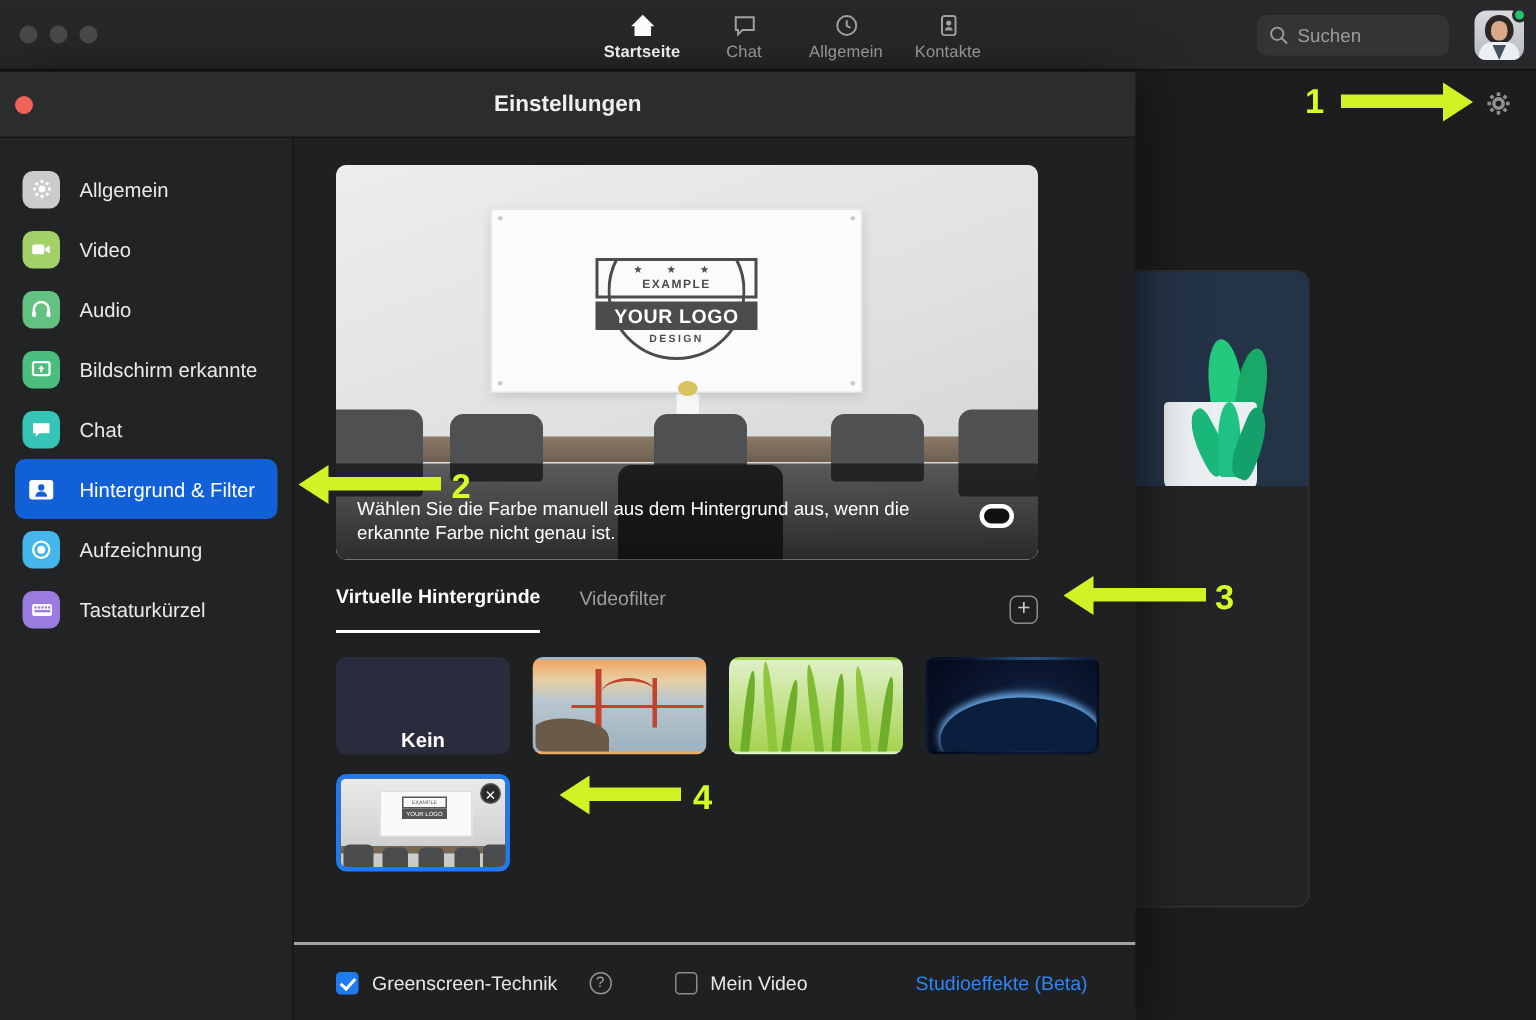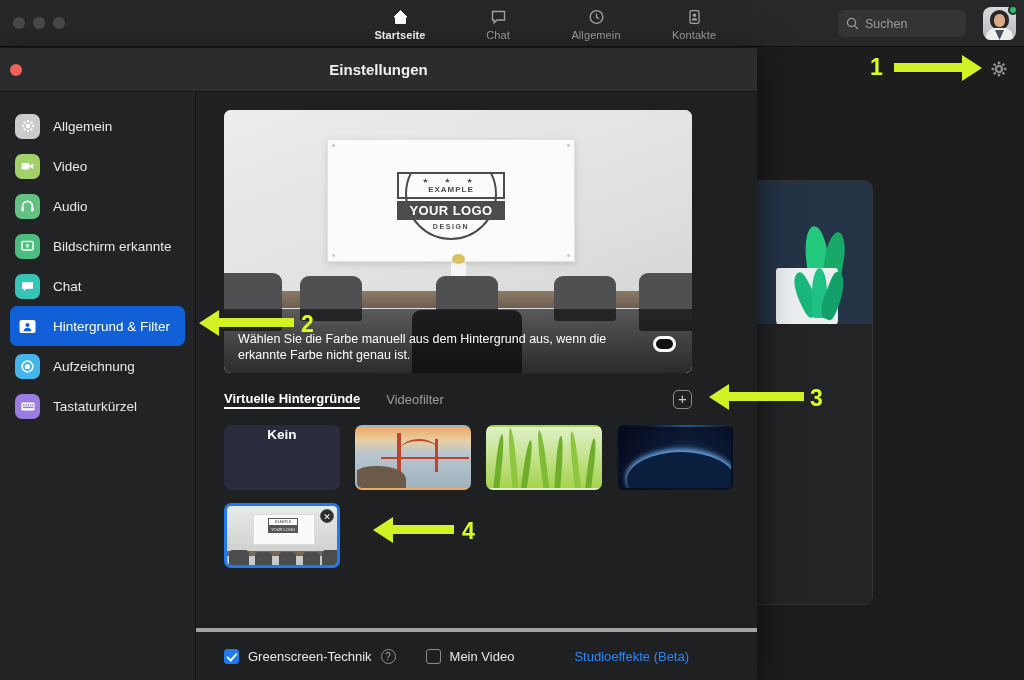--- a/index.html
+++ b/index.html
@@ -13,21 +13,21 @@
 
   
   .topbar {
     position: absolute; left: 0; top: 0; width: 1024px; height: 47px;
     background: #27282a; display: flex; align-items: center;
     border-bottom: 1px solid #0f0f0f;
   }
   .traffic { display: flex; gap: 8px; margin-left: 13px; }
   .tl { width: 12px; height: 12px; border-radius: 50%; background: #4a4a4c; }
 
-  .navtabs { position: absolute; left: 366px; top: 3px; display: flex; gap: 30px; }
+  .navtabs { position: absolute; left: 394px; top: 3px; display: flex; }
   .navtab { width: 68px; display: flex; flex-direction: column; align-items: center;
             gap: 3px; cursor: pointer; padding-top: 4px; }
   .navtab .nicon { height: 19px; display: flex; align-items: center; justify-content: center; }
   .navtab .nlabel { font-size: 11px; color: #a2a3a5; letter-spacing: .1px; }
   .navtab.active .nlabel { color: #ffffff; font-weight: bold; }
   .navtab.active svg { stroke: #ffffff; fill: #ffffff; }
 
   .searchbox {
     position: absolute; right: 58px; top: 10px; width: 128px; height: 27px;
     background: #333436; border-radius: 6px; display: flex; align-items: center;
@@ -131,32 +131,32 @@
             background: #d9c060; border-radius: 50%; }
   .shadepanel { position: absolute; left:0; right:0; bottom:0; height: 64px;
                 background: linear-gradient(rgba(10,10,10,.62),rgba(10,10,10,.84)); }
   .hint { position: absolute; left: 14px; bottom: 10px; width: 400px;
           font-size: 12.5px; color: #ffffff; line-height: 16px; }
   .swatch { position: absolute; right: 16px; bottom: 21px; width: 23px; height: 16px;
             border-radius: 9px; background: #111; border: 3px solid #fff; cursor: pointer; }
 
   
   .tabrow { display: flex; align-items: center; margin-top: 17px; width: 468px; }
-  .vtab { font-size: 13px; color: #9c9d9f; margin-right: 26px; padding-bottom: 1px;
+  .vtab { font-size: 13px; color: #9c9d9f; margin-right: 26px; padding-bottom: 15px;
           cursor: pointer; }
   .vtab.on { color: #ffffff; font-weight: bold; border-bottom: 2px solid #ffffff; }
   .addbtn { margin-left: auto; width: 19px; height: 19px; border-radius: 5px;
             border: 1px solid #8b8c8e; color: #c9cacb; font-size: 15px; line-height: 16px;
             text-align: center; cursor: pointer; }
 
   
   .bggrid { display: flex; gap: 15px; margin-top: 16px; }
   .bgtile { width: 116px; height: 65px; border-radius: 7px; overflow: hidden;
             position: relative; cursor: pointer; border: 2px solid transparent; }
-  .tile-none { background: #2a2c3d; display: flex; align-items: flex-start;
+  .tile-none { background: #2a2c3d; display: flex; align-items: flex-end;
                justify-content: center; color: #fff; font-size: 13.5px; font-weight: bold; }
   .tile-bridge { background: linear-gradient(#f0a661 0%,#e7cfa4 22%,#b9c6cf 44%,#9fb2bf 100%); }
   .br-tower { position: absolute; background: #c0442c; }
   .br-cable { position: absolute; border-top: 2px solid #c0442c; border-radius: 50%; }
   .br-rock { position: absolute; left: -3px; bottom: -2px; width: 52px; height: 24px;
              background: #6c5a49; border-radius: 40% 55% 0 0; }
   .tile-grass { background: linear-gradient(#dff0c7,#a6d34f); position: relative; }
   .gblade { position: absolute; bottom: -4px; width: 6px; background: #6fae2a;
             border-radius: 50% 50% 0 0; }
   .tile-earth { background: radial-gradient(circle at 62% 88%, #2c5b8f 0%, #0c1832 48%, #05091a 100%); }
@@ -175,22 +175,22 @@
   .ct-ribbon { background: #555; color: #fff; font-size: 4px; padding: 1px 0; }
   .ct-box { border: 1px solid #555; font-size: 3.5px; padding: 1px 0; }
   .ct-table { position: absolute; left: 0; right: 0; top: 45px; height: 5px; background: #7a6856; }
   .ct-chair { position: absolute; background: #4a4c4e; border-radius: 4px 4px 1px 1px; }
   .delx { position: absolute; right: 3px; top: 3px; width: 14px; height: 14px;
           border-radius: 50%; background: #2b2b2b; color: #fff; font-size: 9px;
           line-height: 14px; text-align: center; cursor: pointer; border: 1px solid #555; }
 
   
   .bottombar { position: absolute; left: 0; right: 0; bottom: 0; height: 52px;
-               border-top: 4px solid #a3a3a3; display: flex; align-items: center;
-               padding-left: 28px; gap: 0; }
+               border-top: 2px solid #a3a3a3; display: flex; align-items: center;
+               padding-left: 28px; gap: 12px; }
   .cbwrap { display: flex; align-items: center; gap: 9px; cursor: pointer; }
   .cb { width: 15px; height: 15px; border-radius: 3px; border: 1px solid #8a8b8d; }
   .cb.on { background: #1f7af0; border-color: #1f7af0; position: relative; }
   .cb.on::after { content: ""; position: absolute; left: 4px; top: 1px; width: 4px;
                   height: 8px; border: solid #fff; border-width: 0 2px 2px 0;
                   transform: rotate(42deg); }
   .cbl { font-size: 13px; color: #e7e8e9; }
   .qmark { width: 15px; height: 15px; border-radius: 50%; border: 1px solid #8f9092;
            color: #a6a7a9; font-size: 10px; line-height: 13px; text-align: center;
            margin-left: 9px; cursor: pointer; }

